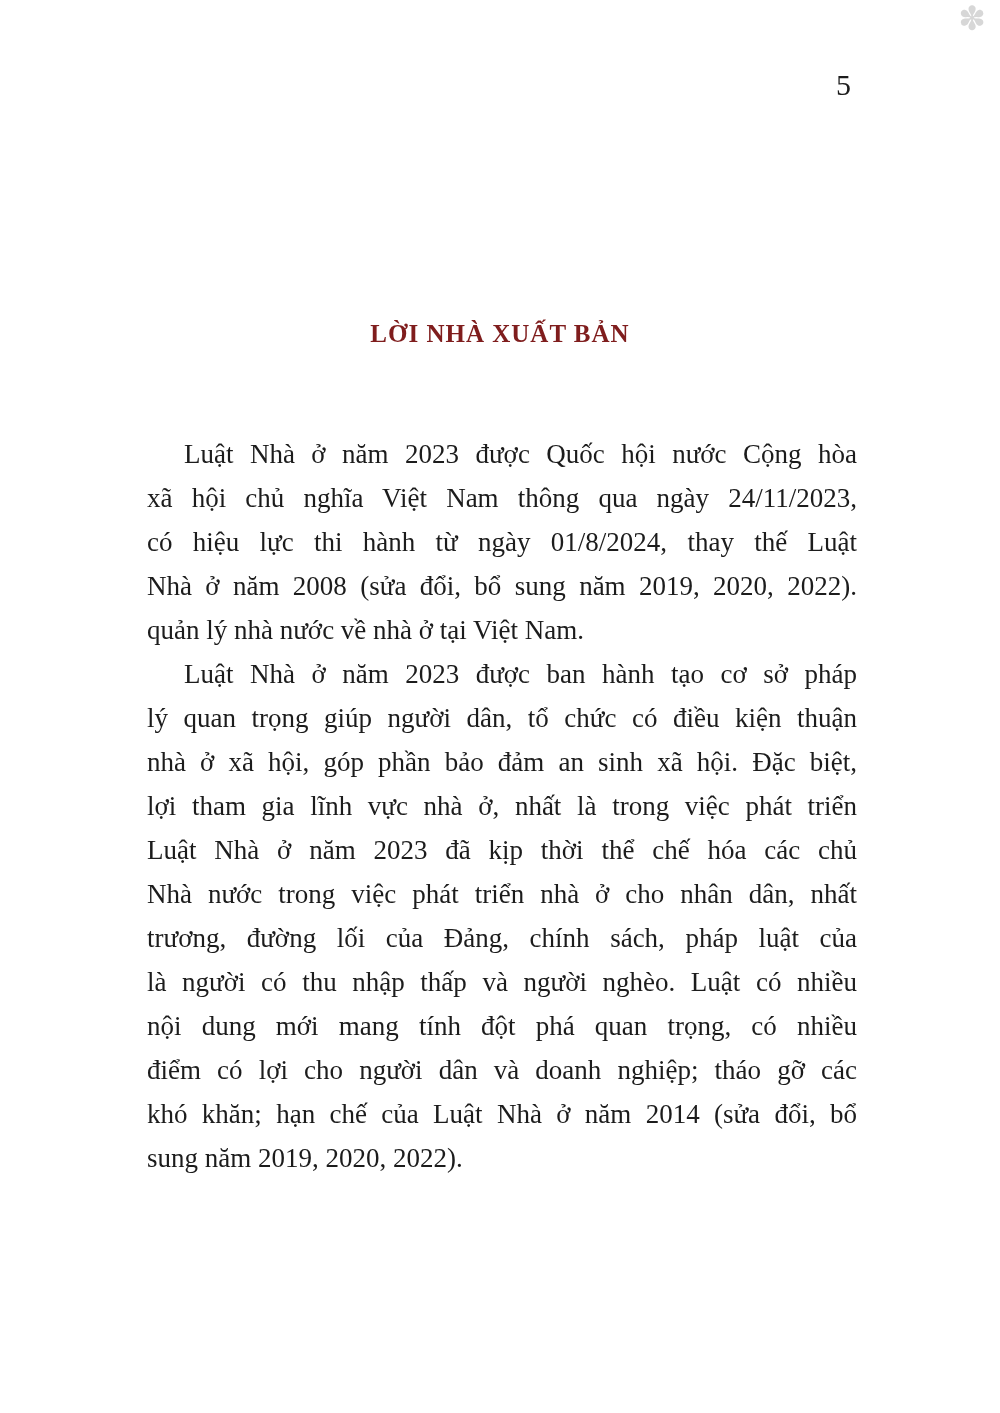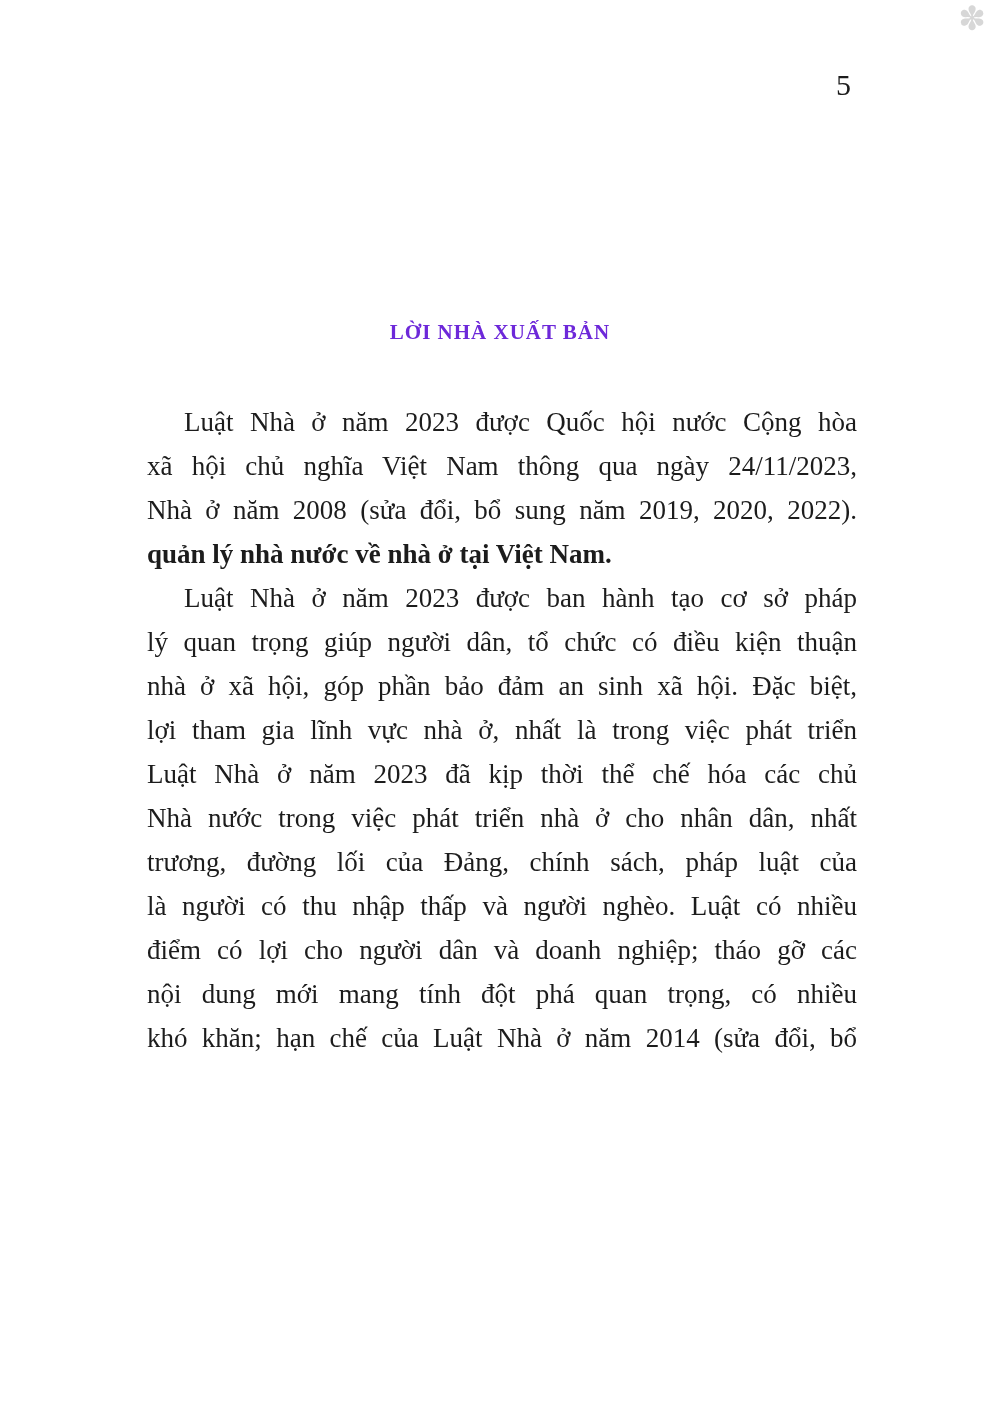--- a/index.html
+++ b/index.html
@@ -34,28 +34,28 @@
     line-height: 1.1;
     color: #1c1c1c;
   }
   .doc-title {
     position: absolute;
     top: 320px;
     left: 0;
     width: 100%;
     margin: 0;
     text-align: center;
-    font-size: 21px;
+    font-size: 25px;
     font-weight: bold;
     letter-spacing: 1px;
-    color: #6d28d9;
+    color: #7f1d1d;
   }
   .body-text {
     position: absolute;
-    top: 400px;
+    top: 432px;
     left: 147px;
     width: 710px;
     font-size: 27px;
   }
   .line {
     height: 44px;
     line-height: 44px;
     white-space: nowrap;
     text-align: justify;
     text-align-last: justify;
@@ -63,51 +63,52 @@
   }
   .line.justify {
     white-space: normal;
   }
   .line.indent {
     text-indent: 37px;
   }
   .line.last {
     text-align: center;
     text-align-last: left;
-    font-weight: bold;
   }
 </style>
 </head>
 <body>
 
 <div class="page">
 
   <span class="ornament">✽</span>
 
   <div class="page-number">5</div>
 
   <h1 class="doc-title">LỜI NHÀ XUẤT BẢN</h1>
 
   <div class="body-text">
 
     <div>
       <div class="line justify indent">Luật Nhà ở năm 2023 được Quốc hội nước Cộng hòa</div>
       <div class="line justify">xã hội chủ nghĩa Việt Nam thông qua ngày 24/11/2023,</div>
+      <div class="line justify">có hiệu lực thi hành từ ngày 01/8/2024, thay thế Luật</div>
       <div class="line justify">Nhà ở năm 2008 (sửa đổi, bổ sung năm 2019, 2020, 2022).</div>
       <div class="line last">quản lý nhà nước về nhà ở tại Việt Nam.</div>
     </div>
 
     <div>
       <div class="line justify indent">Luật Nhà ở năm 2023 được ban hành tạo cơ sở pháp</div>
       <div class="line justify">lý quan trọng giúp người dân, tổ chức có điều kiện thuận</div>
       <div class="line justify">nhà ở xã hội, góp phần bảo đảm an sinh xã hội. Đặc biệt,</div>
       <div class="line justify">lợi tham gia lĩnh vực nhà ở, nhất là trong việc phát triển</div>
       <div class="line justify">Luật Nhà ở năm 2023 đã kịp thời thể chế hóa các chủ</div>
       <div class="line justify">Nhà nước trong việc phát triển nhà ở cho nhân dân, nhất</div>
       <div class="line justify">trương, đường lối của Đảng, chính sách, pháp luật của</div>
       <div class="line justify">là người có thu nhập thấp và người nghèo. Luật có nhiều</div>
+      <div class="line justify">nội dung mới mang tính đột phá quan trọng, có nhiều</div>
       <div class="line justify">điểm có lợi cho người dân và doanh nghiệp; tháo gỡ các</div>
-      <div class="line justify">nội dung mới mang tính đột phá quan trọng, có nhiều</div>
       <div class="line justify">khó khăn; hạn chế của Luật Nhà ở năm 2014 (sửa đổi, bổ</div>
+      <div class="line last">sung năm 2019, 2020, 2022).</div>
     </div>
 
   </div>
 </div>
 
 </body></html>

